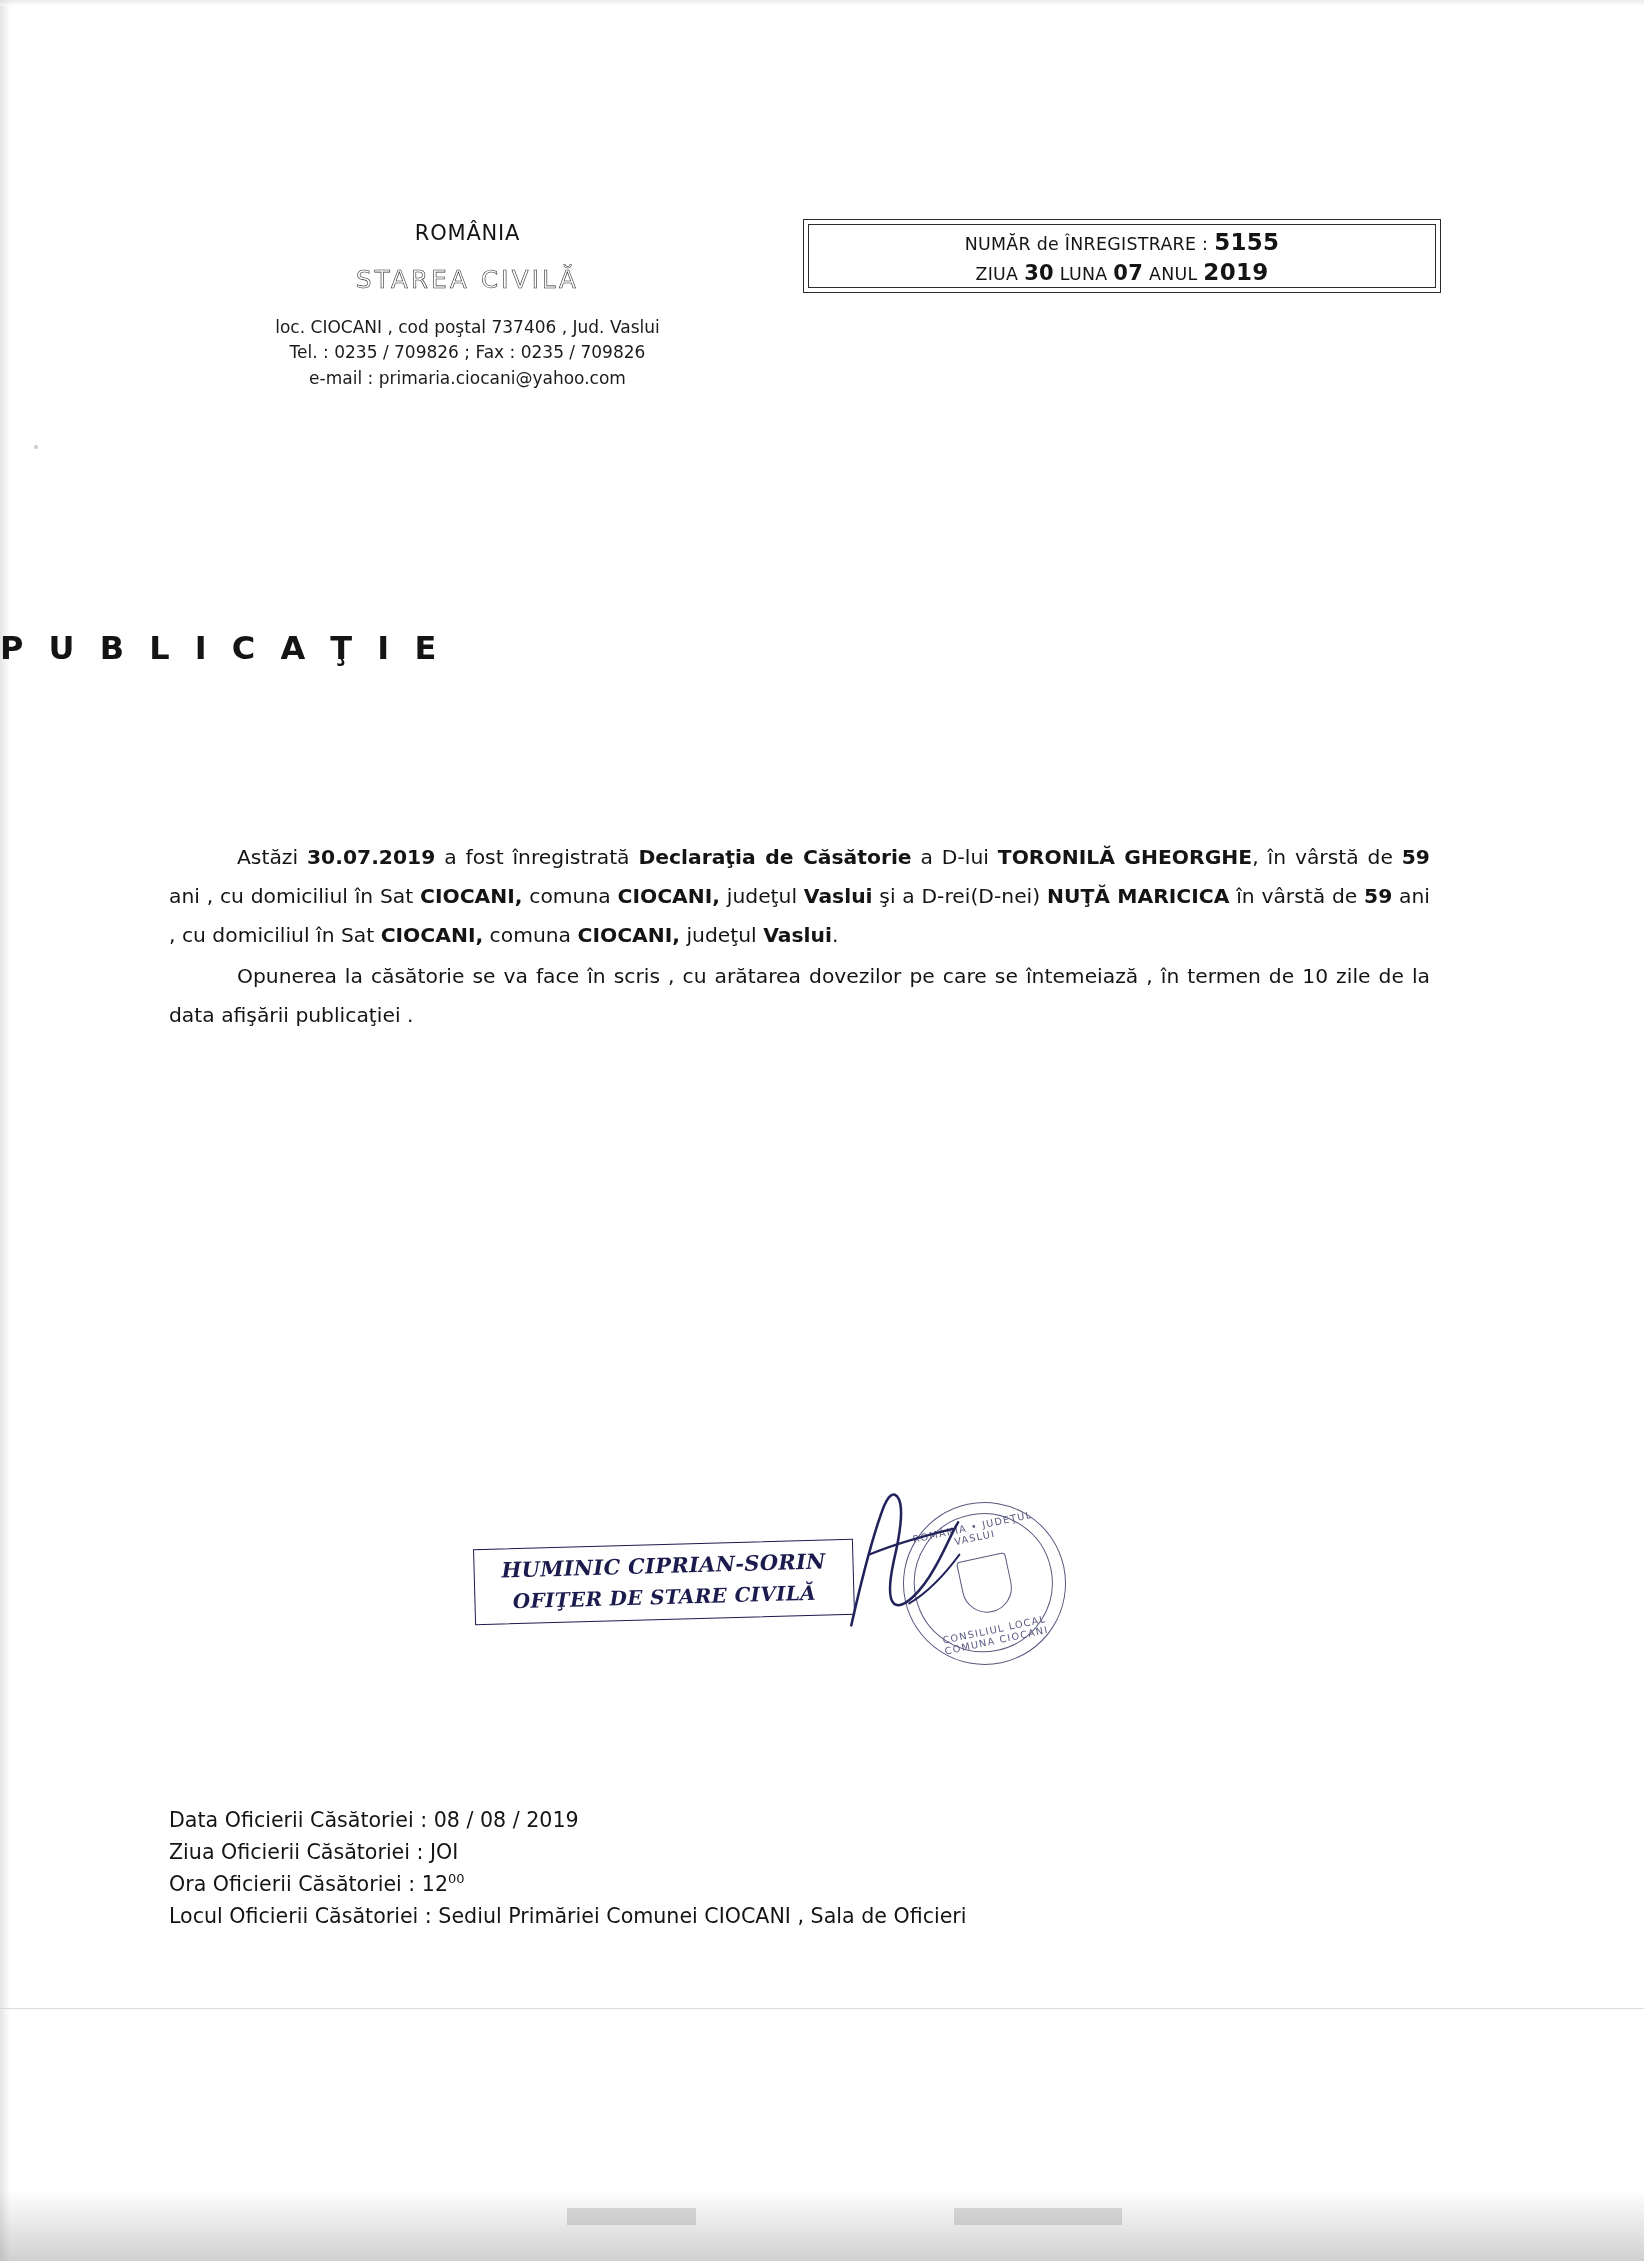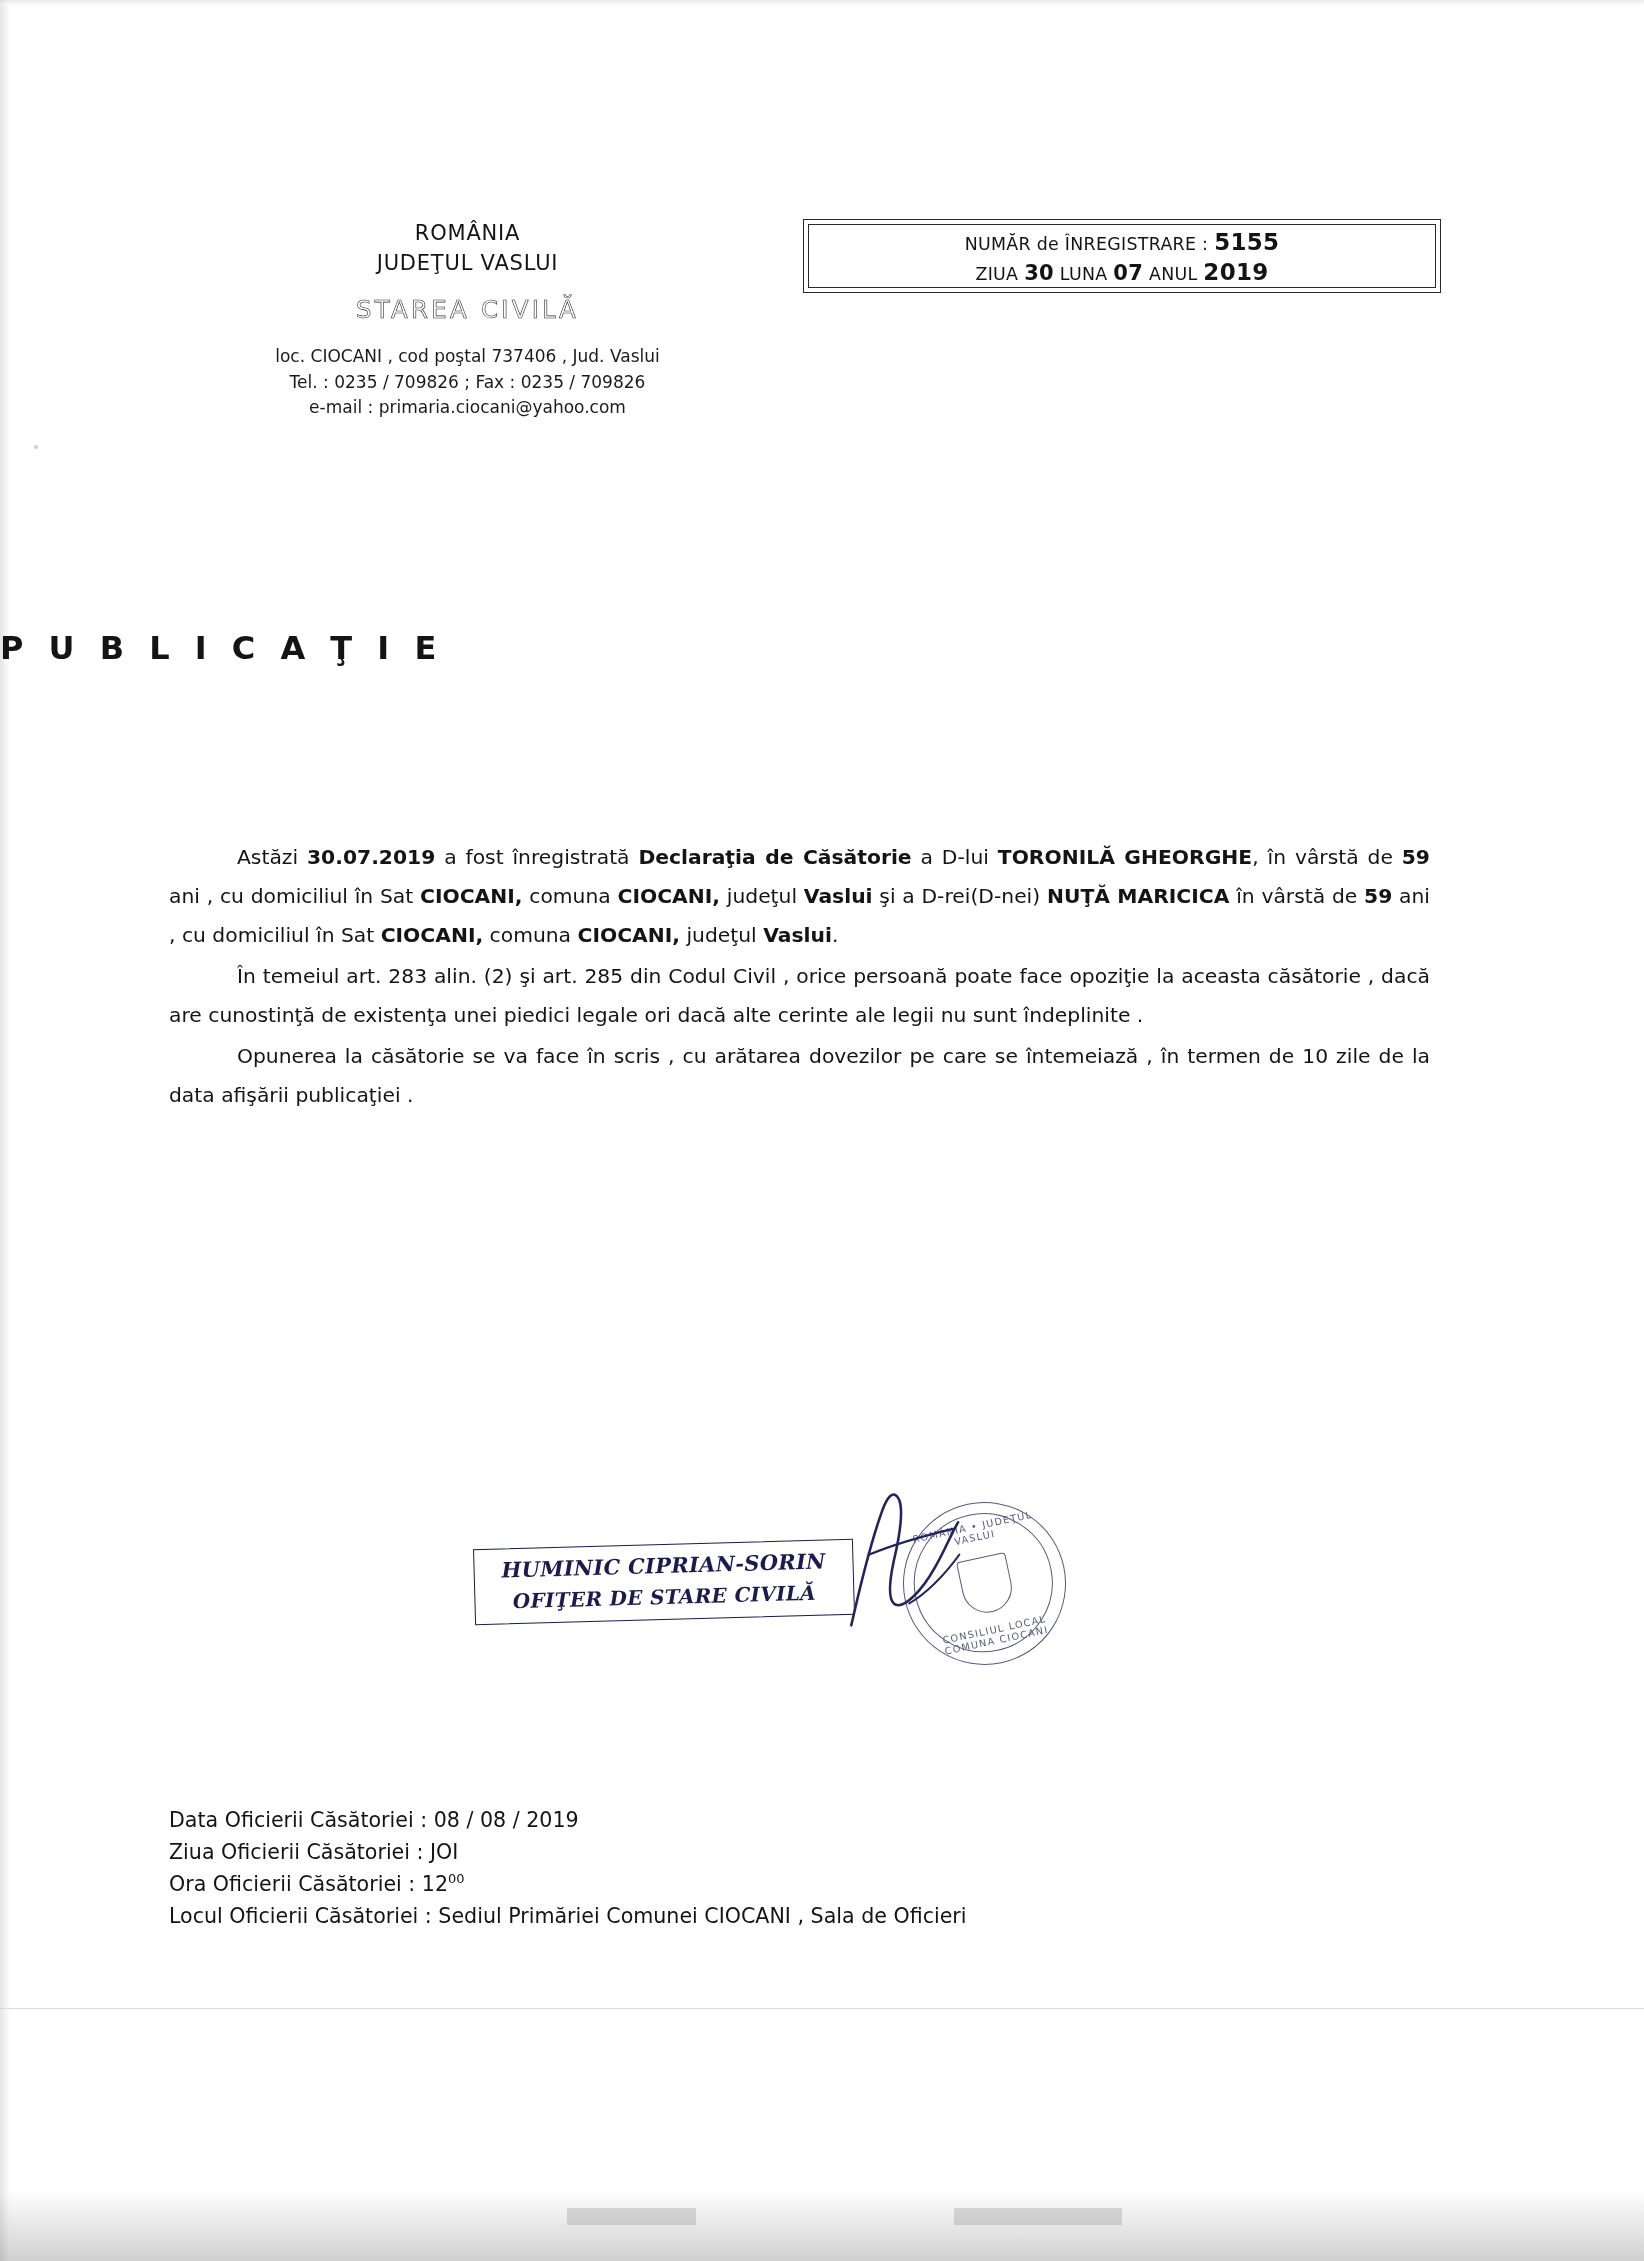--- a/index.html
+++ b/index.html
@@ -255,21 +255,20 @@
   <div class="scan-edge-left"></div>
   <div class="scan-edge-top"></div>
   <div class="scan-fold" style="top:2008px;"></div>
   <div class="scan-blob" style="left:34px; top:445px; width:3.9px; height:3.9px; border-radius:50%;"></div>
   <div class="scan-blob" style="left:567px; top:2208px; width:129px; height:17px; opacity:.35;"></div>
   <div class="scan-blob" style="left:954px; top:2208px; width:168px; height:17px; opacity:.35;"></div>
   <div class="scan-shadow-bottom"></div>
 
   <div class="header-block">
     <div class="hdr-country">ROMÂNIA</div>
-    <div class="hdr-county">JUDEŢUL VASLUI</div>
     <div class="hdr-starea">STAREA CIVILĂ</div>
     <div class="hdr-contact">
       <div>loc. CIOCANI , cod poştal 737406 , Jud. Vaslui</div>
       <div>Tel. : 0235 / 709826 ; Fax : 0235 / 709826</div>
       <div>e-mail : primaria.ciocani@yahoo.com</div>
     </div>
   </div>
 
   <div class="reg-box">
     <div class="reg-box-inner"></div>
@@ -308,21 +307,20 @@
       <span class="b">NUŢĂ MARICICA</span>
       <span>în vârstă de</span>
       <span class="b">59</span>
       <span>ani , cu domiciliul în Sat</span>
       <span class="b">CIOCANI,</span>
       <span>comuna</span>
       <span class="b">CIOCANI,</span>
       <span>judeţul</span>
       <span class="b">Vaslui</span><span>.</span>
     </p>
-    <p class="indent">În temeiul art. 283 alin. (2) şi art. 285 din Codul Civil , orice persoană poate face opoziţie la aceasta căsătorie , dacă are cunostinţă de existenţa unei piedici legale ori dacă alte cerinte ale legii nu sunt îndeplinite .</p>
     <p class="indent">Opunerea la căsătorie se va face în scris , cu arătarea dovezilor pe care se întemeiază , în termen de 10 zile de la data afişării publicaţiei .</p>
   </div>
 
 
   <div class="stamp-rect">
     <div class="l1">HUMINIC CIPRIAN-SORIN</div>
     <div class="l2">OFIŢER DE STARE CIVILĂ</div>
   </div>
 
   <div class="round-stamp">

